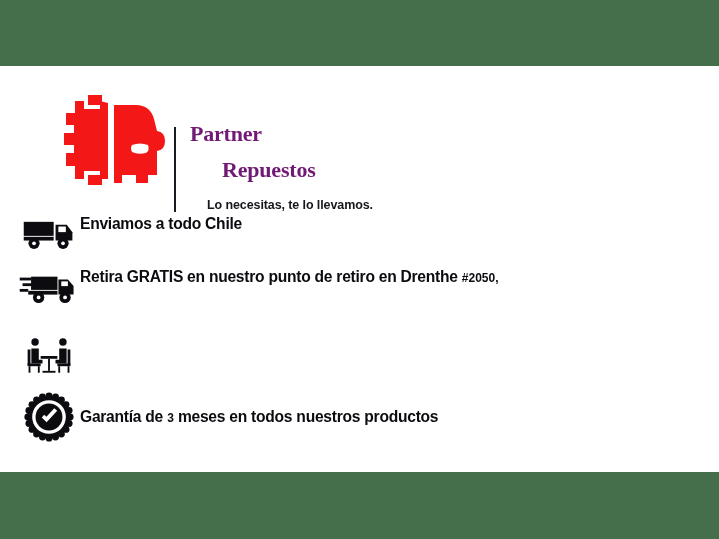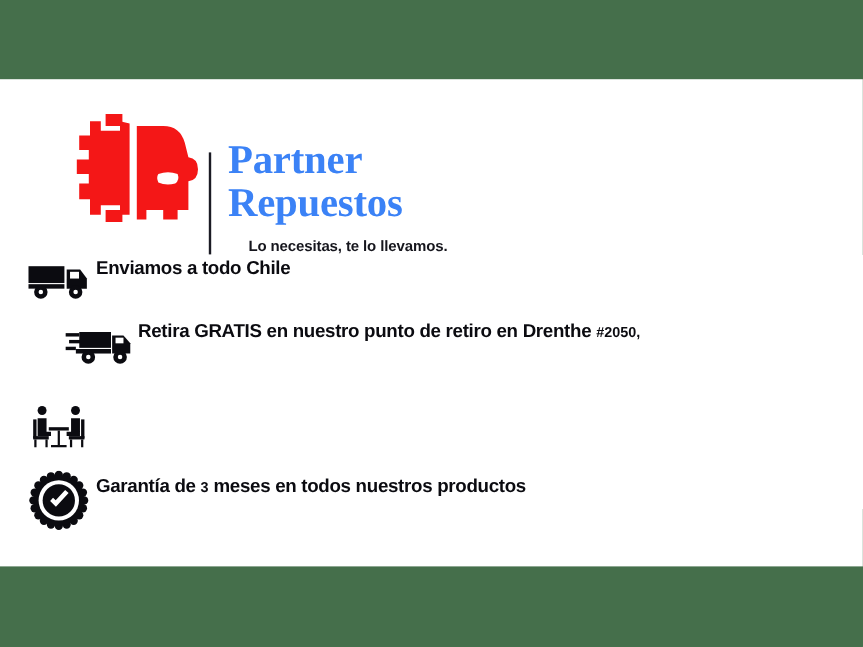--- a/index.html
+++ b/index.html
@@ -56,27 +56,27 @@
     background: #1b1b24;
   }
   #wordmark {
     position: absolute;
     left: 190px; top: 25px;
     width: 330px;
   }
   .wm-line {
     font-family: "Liberation Serif", serif;
     font-weight: bold;
-    font-size: 34px;
+    font-size: 22px;
     line-height: 31px;
-    color: #3b82f6;
+    color: #701a75;
     letter-spacing: -0.2px;
     white-space: nowrap;
   }
-  #wm-line2 { margin-top: 5px; }
+  #wm-line2 { margin-top: 5px; margin-left: 32px; }
   #tagline {
     position: absolute;
     left: 191px; top: 105px;
     font-family: "Liberation Sans", sans-serif;
     font-size: 12.5px;
     font-weight: 600;
     color: #16161d;
     letter-spacing: -0.1px;
     white-space: nowrap;
     padding-left: 16px;
@@ -107,23 +107,23 @@
     color: #0b0b10;
     letter-spacing: -0.25px;
     padding-top: 1px;
     max-width: 520px;
   }
   .small-num {
     font-size: 12px;
     letter-spacing: 0px;
   }
   #row-ship     { top: 146px; }
-  #row-pickup   { top: 200px; padding-left: 35px; }
+  #row-pickup   { top: 200px; }
   #row-support  { top: 268px; }
-  #row-warranty { top: 328px; }
+  #row-warranty { top: 328px; align-items: center; }
   #row-ship    .feature-icon { height: 44px; }
   #row-pickup  .feature-icon { height: 44px; }
   #row-support .feature-icon { height: 44px; }
   #row-warranty .feature-icon { height: 46px; }
   #row-pickup .feature-text { padding-top: 0px; }
   svg { display: block; }
 </style>
 </head>
 <body>
 

